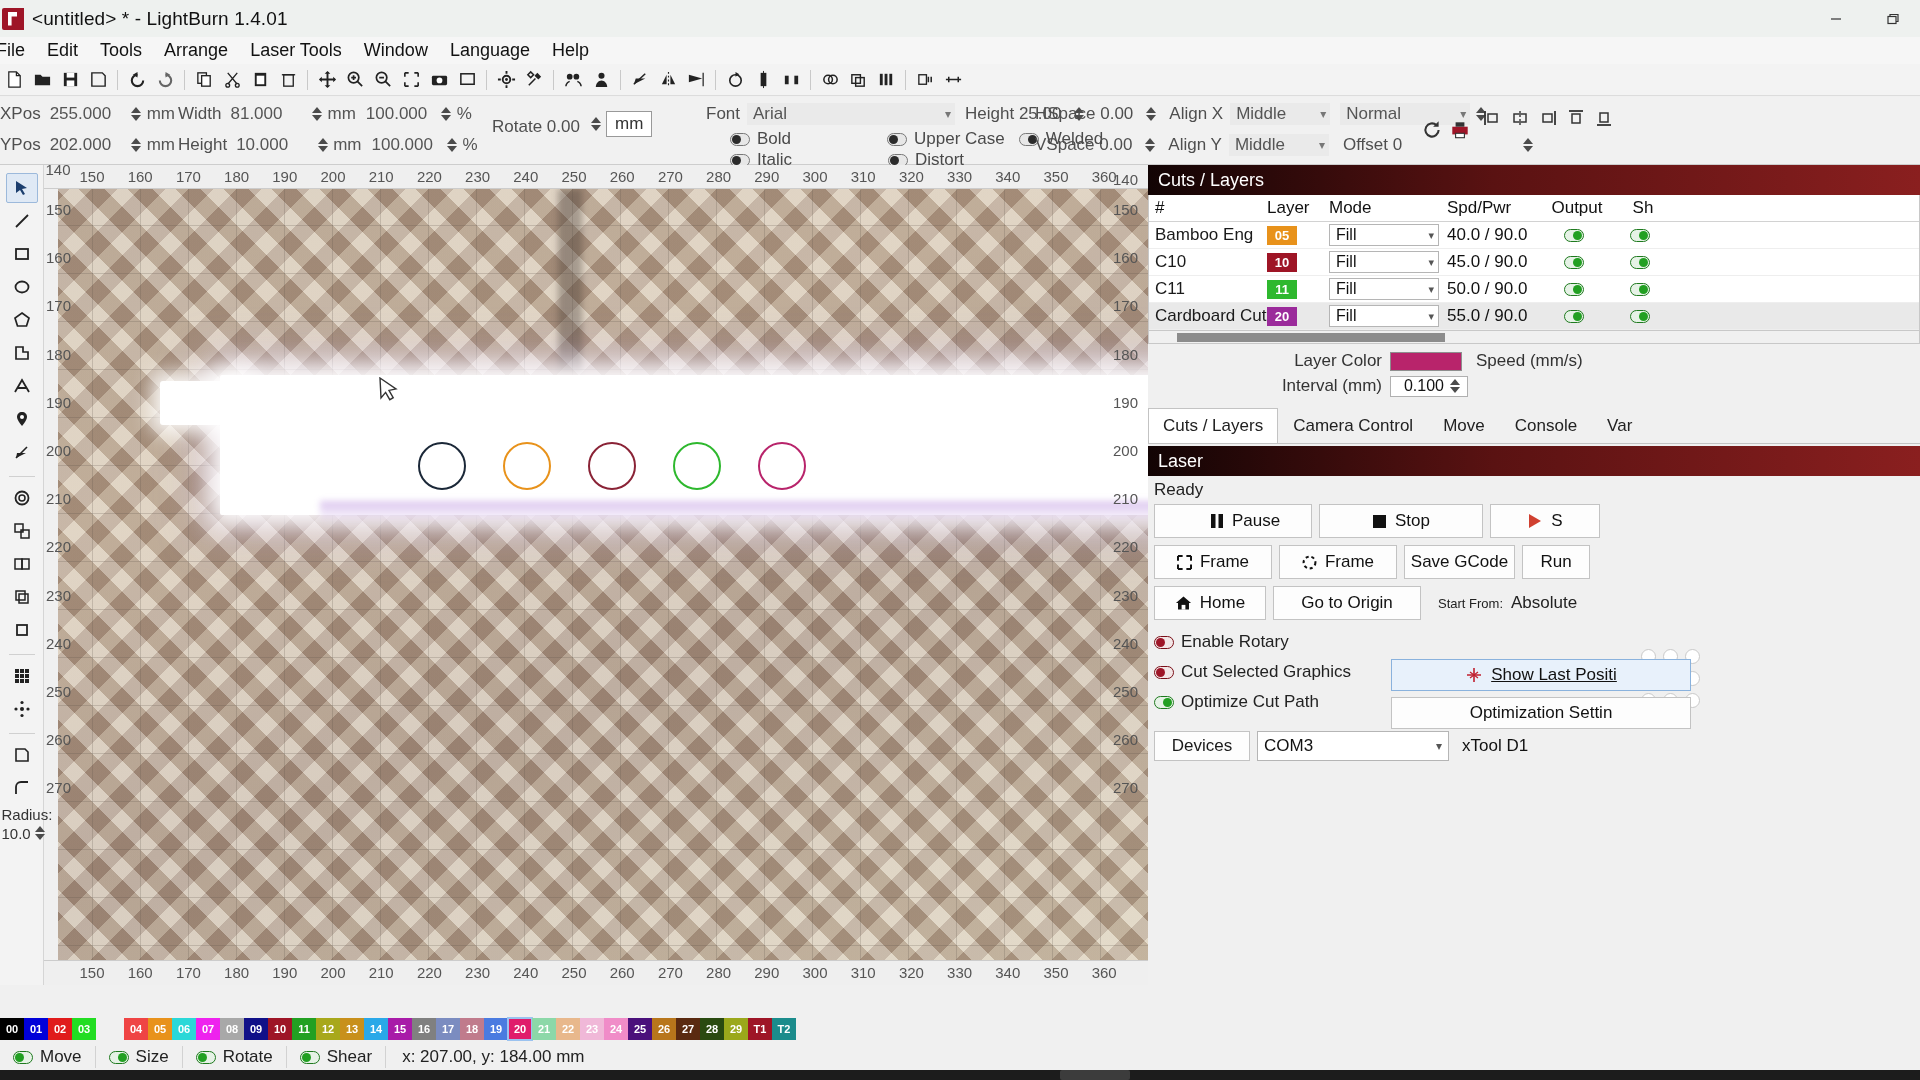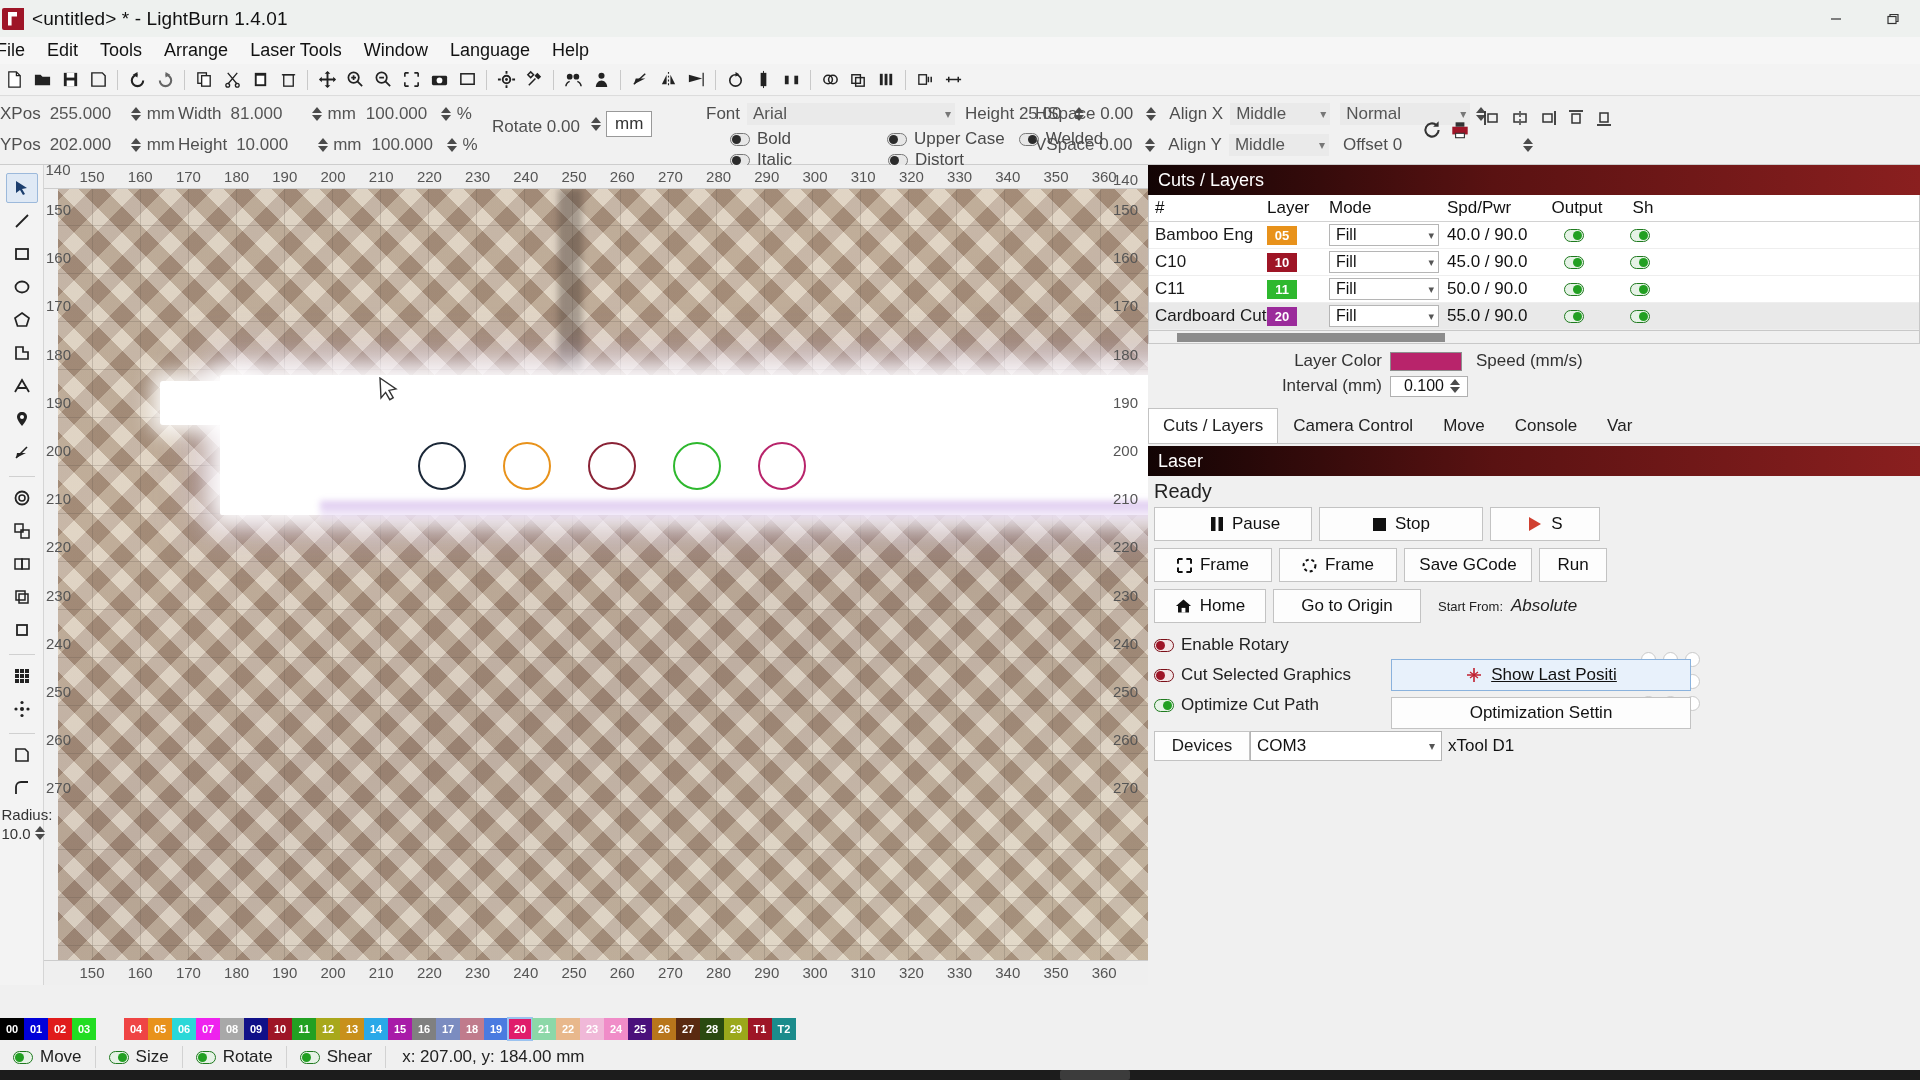--- a/index.html
+++ b/index.html
@@ -243,36 +243,36 @@
     display: flex; align-items: center; justify-content: flex-end; padding-right: 2px;
     font-size: 16px; color: #111;
   }
   .lp-right { padding-left: 14px; color: #333; }
 
   .tabs { display: flex; border-bottom: 1px solid #c3c3c3; margin-top: 4px; }
   .tab { padding: 7px 14px; font-size: 17px; color: #222; border: 1px solid transparent;
          border-bottom: none; }
   .tab.active { background: #fff; border-color: #c3c3c3; }
 
-  .laser-status { font-size: 20px; color: #222; padding: 4px 0 4px 6px; }
+  .laser-status { font-size: 17px; color: #222; padding: 4px 0 4px 6px; }
   .lbtn {
     background: #fdfdfd; border: 1px solid #c3c3c3; height: 34px;
     display: flex; align-items: center; justify-content: center;
     font-size: 17px; color: #111; gap: 8px;
   }
   .lbtn.accent { background: #e8f1fb; border-color: #8ab2dd; }
   .lrow { display: flex; gap: 7px; margin-bottom: 7px; }
   .optrow { display: flex; align-items: center; font-size: 17px; color: #222; height: 30px; }
   .optrow.dis { color: #9a9a9a; }
   .jobo {
     display: grid; grid-template-columns: repeat(3, 18px); grid-template-rows: repeat(3, 18px);
     gap: 4px;
   }
   .jobo span { width: 15px; height: 15px; border-radius: 50%; background: #fff; border: 1px solid #c9c9c9; }
-  .devrow { display: flex; align-items: center; margin-top: 4px; }
+  .devrow { display: flex; gap: 7px; align-items: center; margin-top: 4px; }
   .dev-btn { background: #fdfdfd; border: 1px solid #c3c3c3; height: 30px; width: 96px;
              display:flex; align-items:center; justify-content:center; font-size: 17px; }
   .dev-combo {
     height: 30px; background: #fff; border: 1px solid #b5b5b5;
     display: flex; align-items: center; justify-content: space-between;
     padding: 0 6px; font-size: 17px; color: #111;
   }
 
   
   .palette {
@@ -1130,41 +1130,41 @@
               <path d="M1 1h5M1 1v5M15 1h-5M15 1v5M1 15h5M1 15v-5M15 15h-5M15 15v-5" stroke="#111" stroke-width="2.2" fill="none"></path>
             </svg>
           <span>Frame</span>
         </div>
         <div class="lbtn" style="width:118px;">
           <svg width="15" height="15" viewBox="0 0 16 16">
               <circle cx="8" cy="8" r="6.3" fill="none" stroke="#111" stroke-width="2.2" stroke-dasharray="3.2 3"></circle>
             </svg>
           <span>Frame</span>
         </div>
-        <div class="lbtn" style="width:128px;">
+        <div class="lbtn" style="width:111px;">
           <span>Save GCode</span>
         </div>
         <div class="lbtn" style="width:68px;">
           <span>Run</span>
         </div>
       </div>
       <div class="lrow">
         <div class="lbtn" style="width:112px;">
           <svg width="17" height="16" viewBox="0 0 18 16">
               <path d="M9 1L1 8h2.2v7h11.6V8H17z" fill="#111"></path>
               <rect x="7" y="10" width="4" height="5" fill="#fff"></rect>
             </svg>
           <span>Home</span>
         </div>
         <div class="lbtn" style="width:148px;">
           <span>Go to Origin</span>
         </div>
         <div style="display:flex;align-items:center;gap:8px;margin-left:10px;">
           <span style="font-size:13px;color:#222;">Start From:</span>
-          <span style="font-size:17px;color:#222;font-style:italic;">Absolute</span>
+          <span style="font-size:17px;color:#222;">Absolute</span>
         </div>
       </div>
 
       <div style="display:flex;">
         <div style="width:400px;">
           <div class="optrow">
             <span class="toggle red">
                 <i></i>
               </span>
             <span>Enable Rotary</span>

